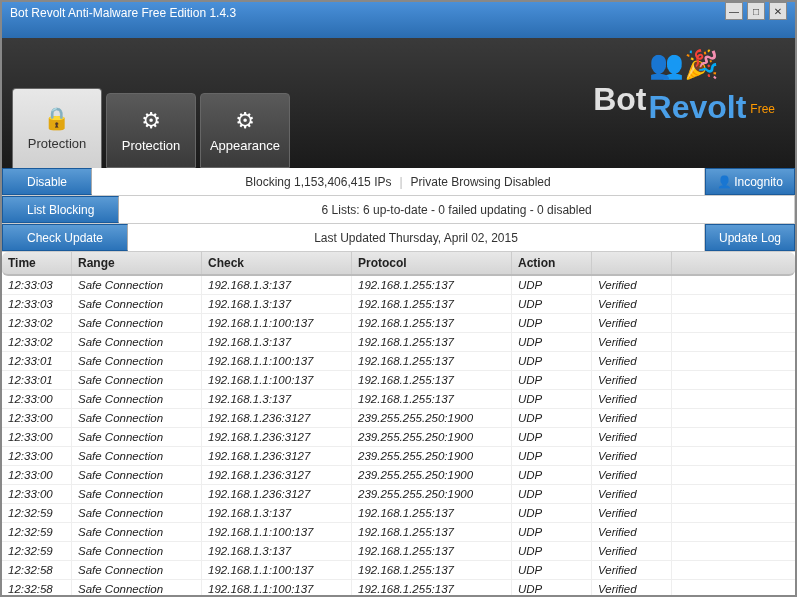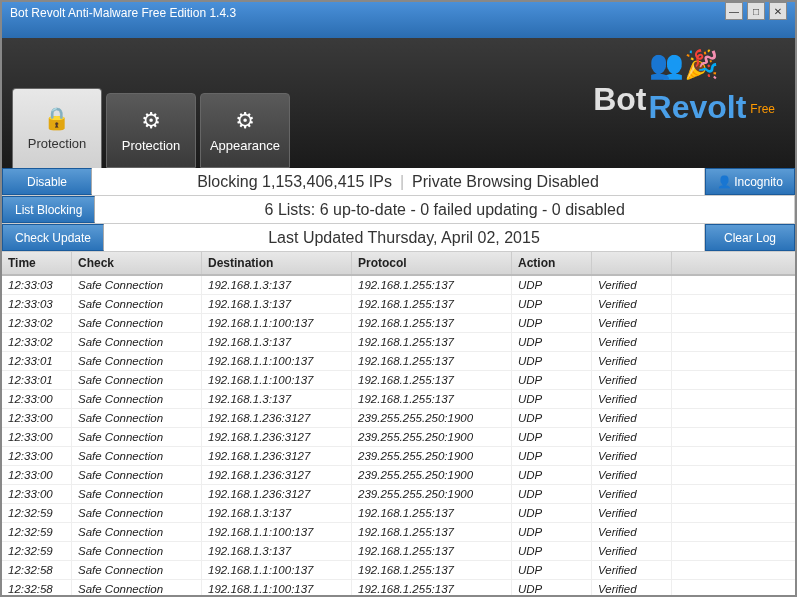--- a/index.html
+++ b/index.html
@@ -118,37 +118,37 @@
       display: flex;
       align-items: stretch;
       height: 28px;
       border-bottom: 1px solid #ccc;
     }
     .bar-left-btn {
       background: linear-gradient(to bottom, #5b9bd5, #2a72b8);
       color: white;
       border: 1px solid #1a5a9a;
       border-right: 1px solid #aaa;
-      padding: 0 12px;
+      padding: 0 24px;
       cursor: pointer;
       font-size: 12px;
       white-space: nowrap;
       display: flex;
       align-items: center;
       min-width: 90px;
       justify-content: center;
     }
     .bar-center {
       flex: 1;
       display: flex;
       align-items: center;
       justify-content: center;
       background: white;
       border-right: 1px solid #ccc;
-      font-size: 16px;
+      font-size: 12px;
       color: #333;
       padding: 0 11px;
     }
     .bar-right-btn {
       background: linear-gradient(to bottom, #5b9bd5, #2a72b8);
       color: white;
       border: 1px solid #1a5a9a;
       padding: 0 10px;
       cursor: pointer;
       font-size: 12px;
@@ -164,20 +164,21 @@
       display: flex;
       flex-direction: column;
       background: white;
     }
     .table-header {
       display: grid;
       grid-template-columns: 70px 130px 150px 160px 80px 80px 14px;
       background: linear-gradient(to bottom, #e8e8e8, #d5d5d5);
       border-bottom: 2px solid #bbb;
       flex-shrink: 0;
+      border-radius: 6px;
     }
     .th {
       padding: 4px 6px;
       font-weight: bold;
       font-size: 12px;
       color: #222;
       border-right: 1px solid #ccc;
       white-space: nowrap;
     }
     .table-body {
@@ -263,29 +264,29 @@
     </div>
 
     <div class="bar-row">
       <button class="bar-left-btn">List Blocking</button>
       <div class="bar-center">6 Lists: 6 up-to-date - 0 failed updating - 0 disabled</div>
     </div>
 
     <div class="bar-row">
       <button class="bar-left-btn">Check Update</button>
       <div class="bar-center">Last Updated Thursday, April 02, 2015</div>
-      <button class="bar-right-btn">Clear Log</button>
+      <button class="bar-right-btn">Update Log</button>
     </div>
   </div>
 
   <div class="table-area">
     <div class="table-header">
       <div class="th">Time</div>
+      <div class="th">Range</div>
       <div class="th">Check</div>
-      <div class="th">Destination</div>
       <div class="th">Protocol</div>
       <div class="th">Action</div>
       <div class="th"></div>
     </div>
     <div class="table-body" id="table-body">
     <div class="table-row">
           <div class="td">12:33:03</div>
           <div class="td">Safe Connection</div>
           <div class="td">192.168.1.3:137</div>
           <div class="td">192.168.1.255:137</div>

